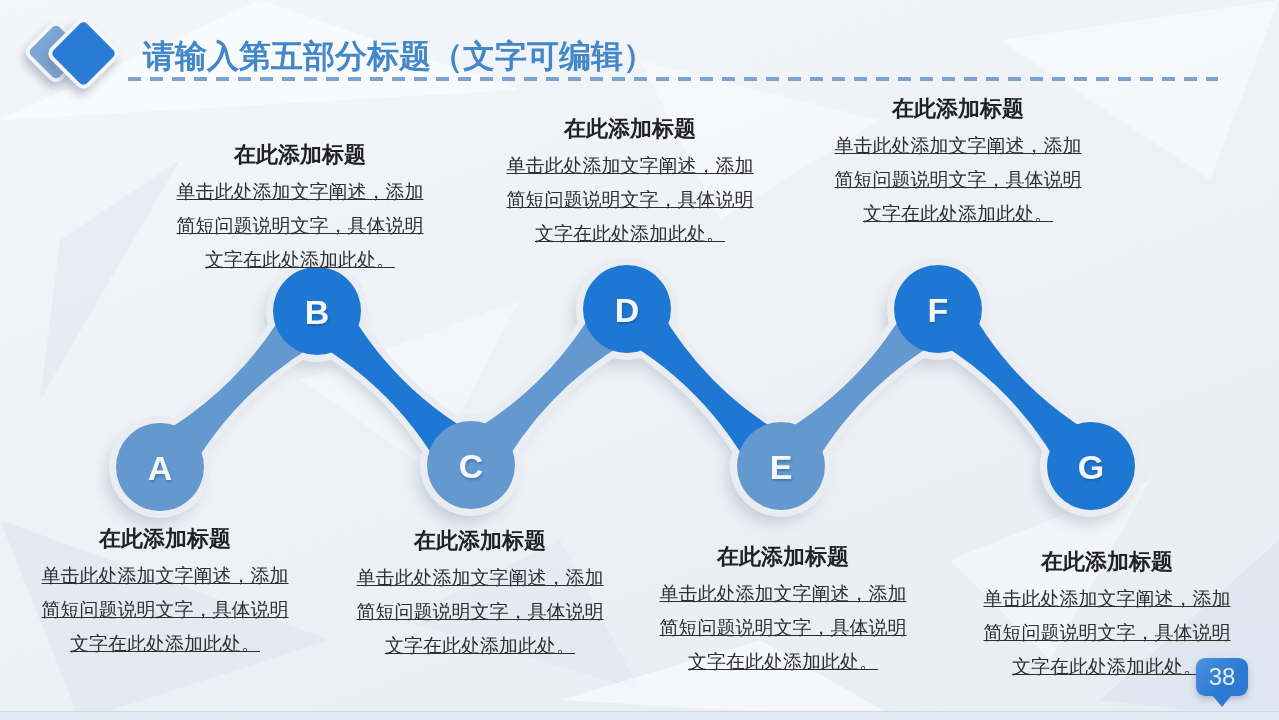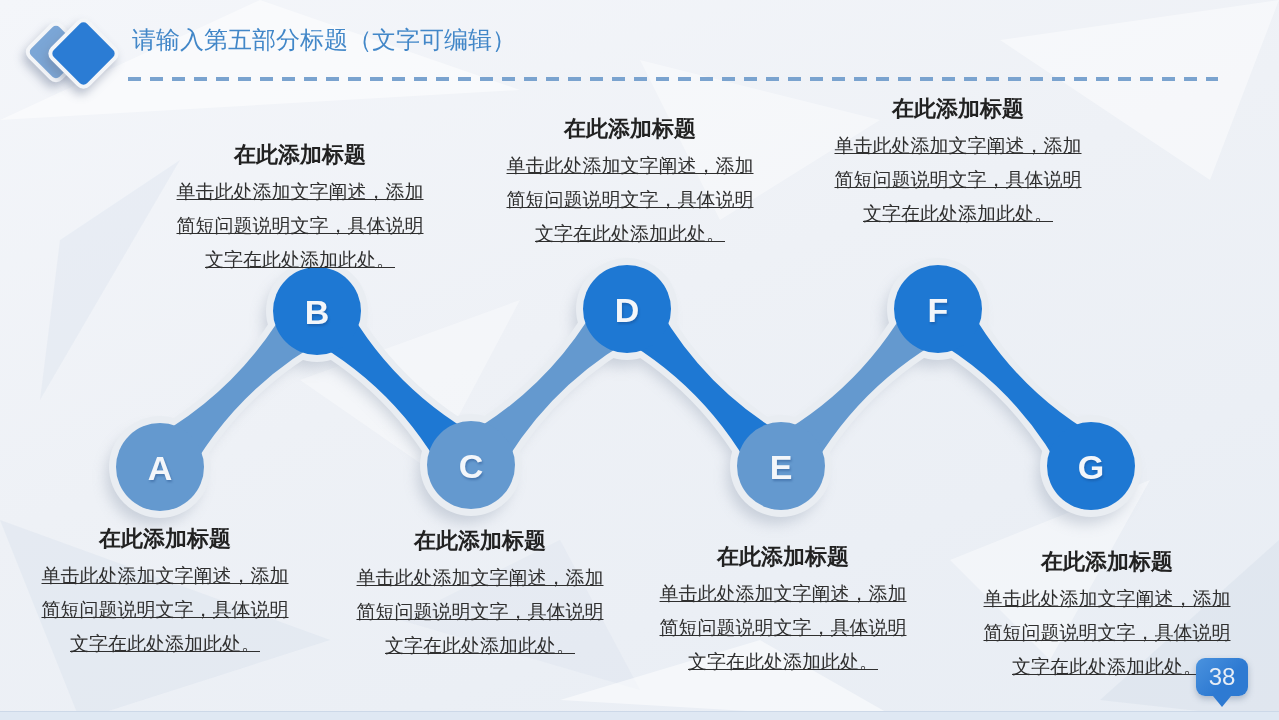--- a/index.html
+++ b/index.html
@@ -10,22 +10,22 @@
   }
   .facets{position:absolute;left:0;top:0;width:1279px;height:720px;}
 
   
   .title-icon{position:absolute;left:30px;top:12px;width:96px;height:88px;}
   .diamond{position:absolute;border:4px solid #f3f5f8;border-radius:9px;
            box-shadow:2px 6px 10px rgba(110,124,150,.45);}
   .diamond.back{width:40px;height:40px;left:2px;top:16px;background:var(--diamond-light);transform:rotate(45deg);}
   .diamond.front{width:47px;height:47px;left:26px;top:14px;background:var(--diamond-dark);transform:rotate(45deg);}
   .slide-title{
-    position:absolute;left:128px;top:20px;margin:4px;
-    font-size:24px;font-weight:normal;color:var(--title-blue);
+    position:absolute;left:128px;top:20px;margin:15px;
+    font-size:32px;font-weight:bold;color:var(--title-blue);
     letter-spacing:0px;white-space:nowrap;
   }
   .title-dashes{
     position:absolute;left:128px;top:77px;width:1090px;height:4px;
     background:repeating-linear-gradient(90deg,var(--dash-blue) 0 13px,transparent 13px 22px);
   }
 
   
   .diagram-svg{position:absolute;left:0;top:0;width:1279px;height:720px;}
   .shadowg{fill:#94a0b2;}

